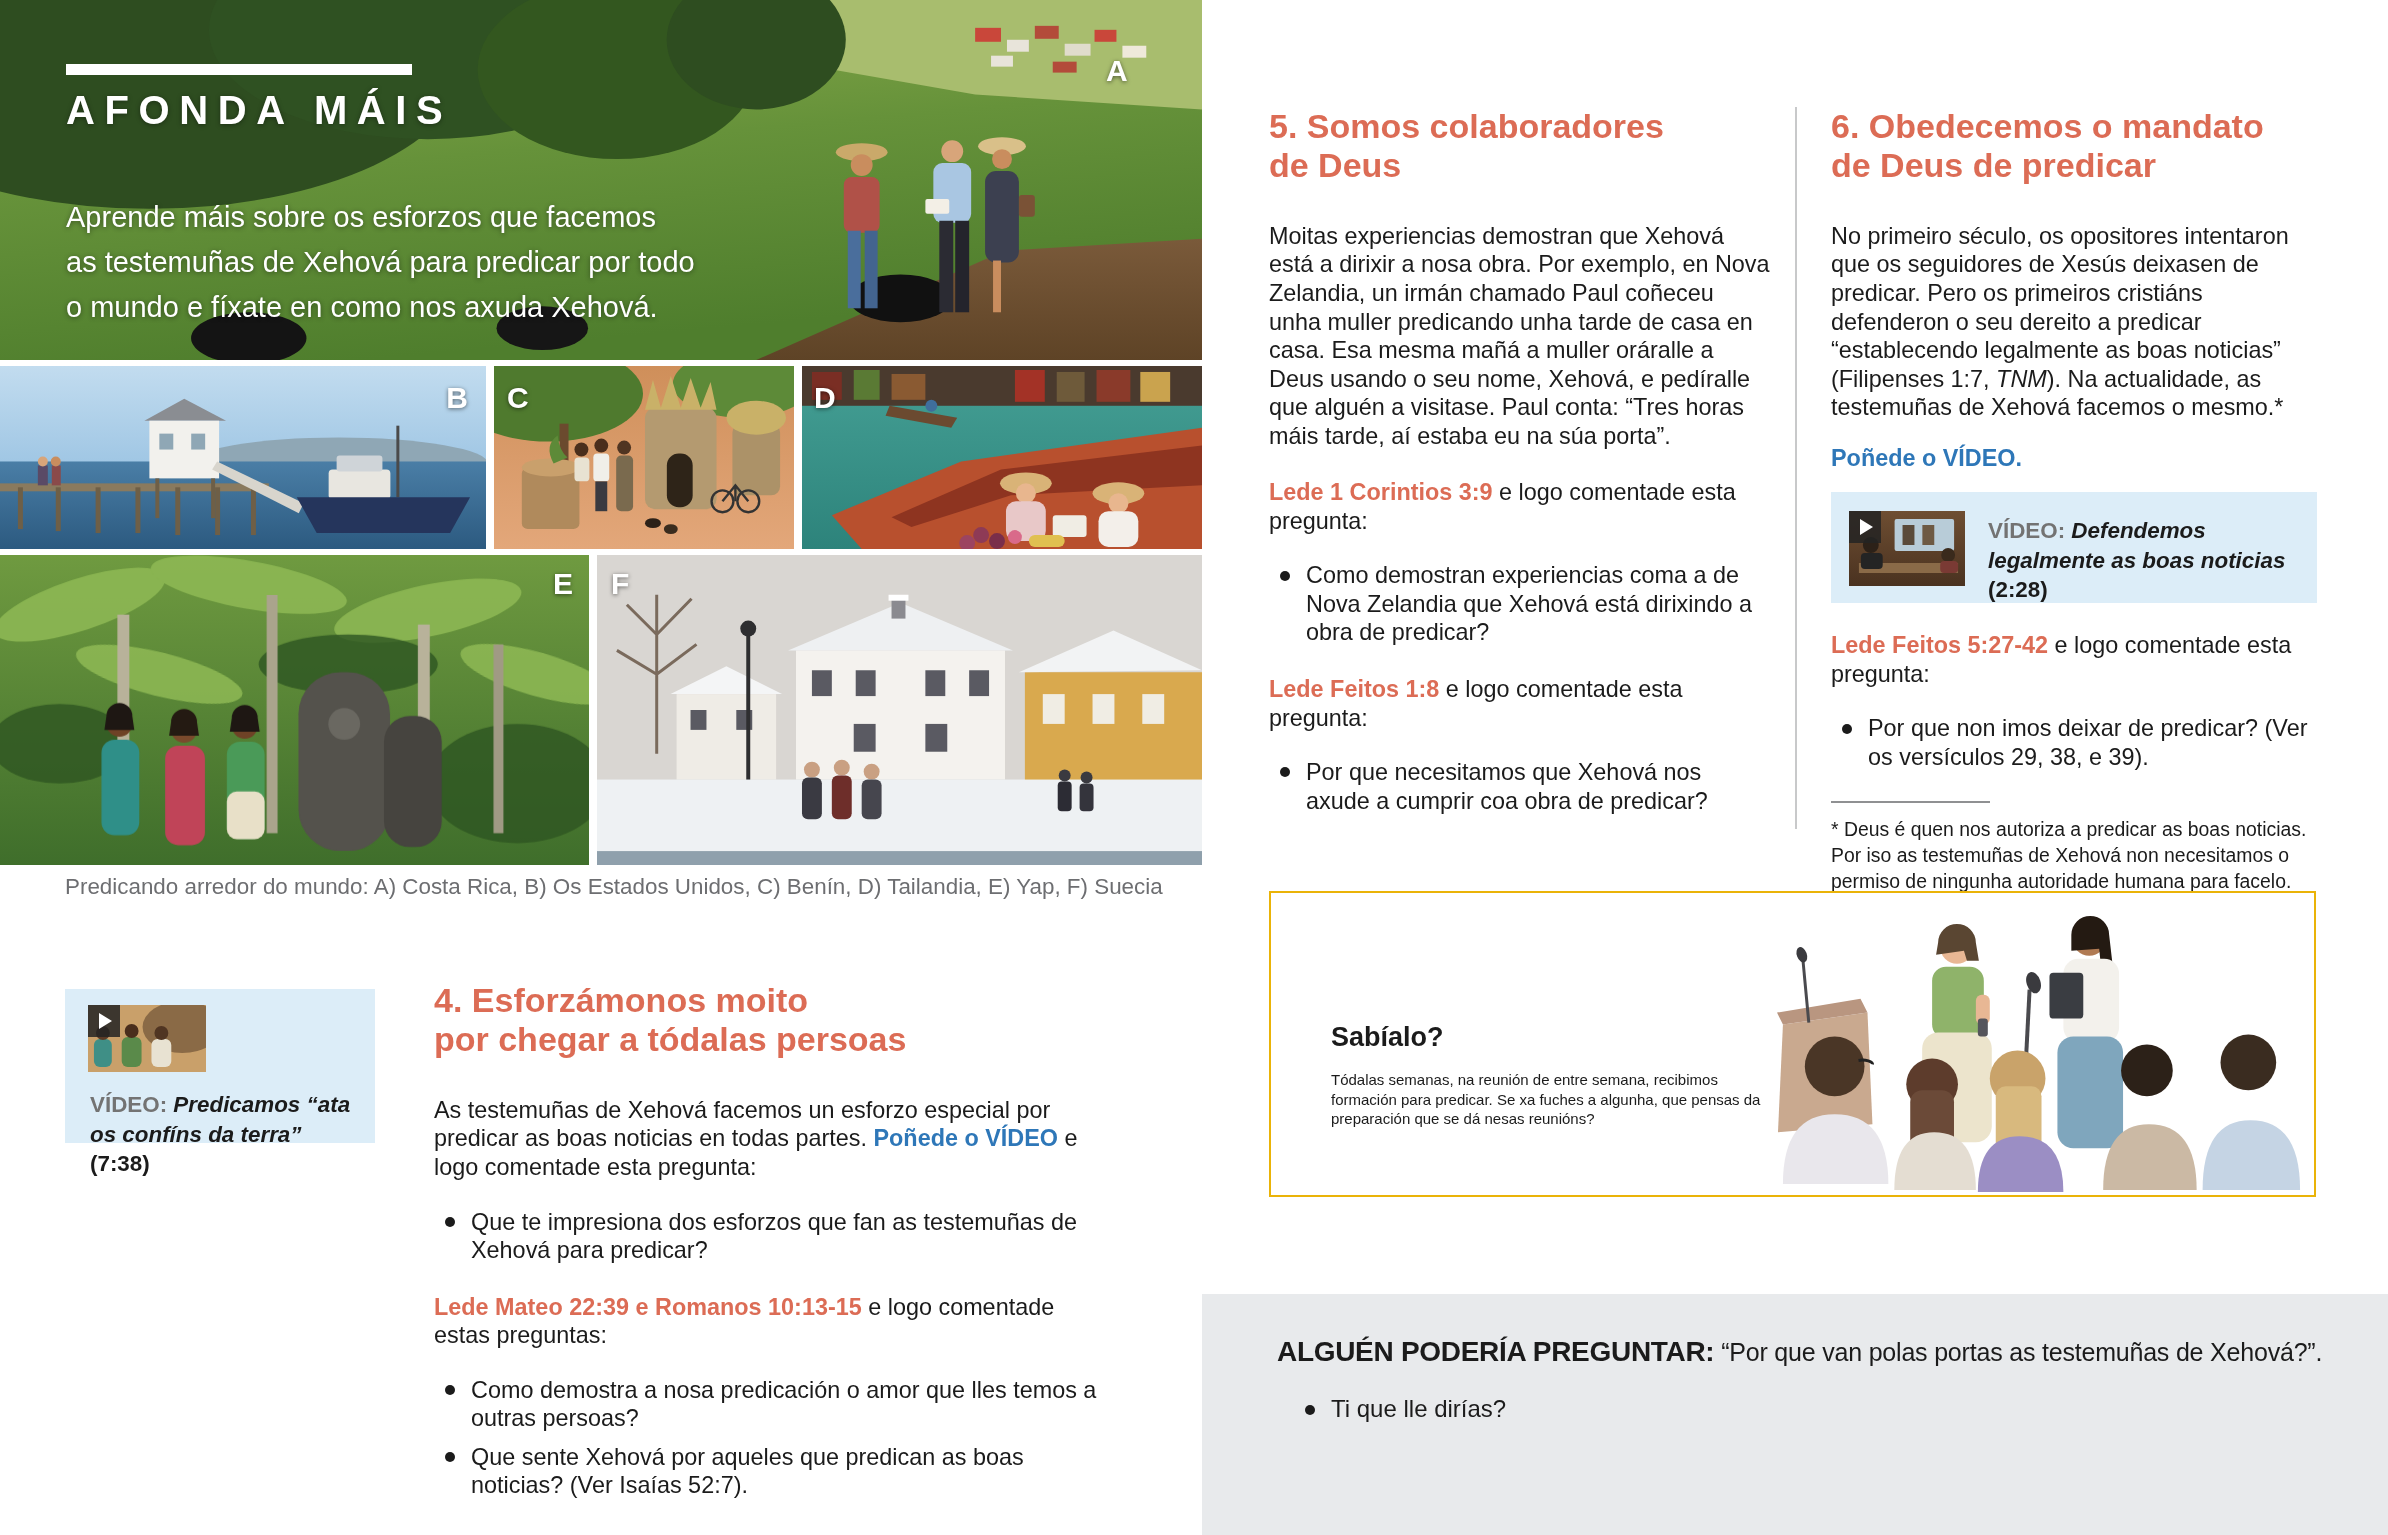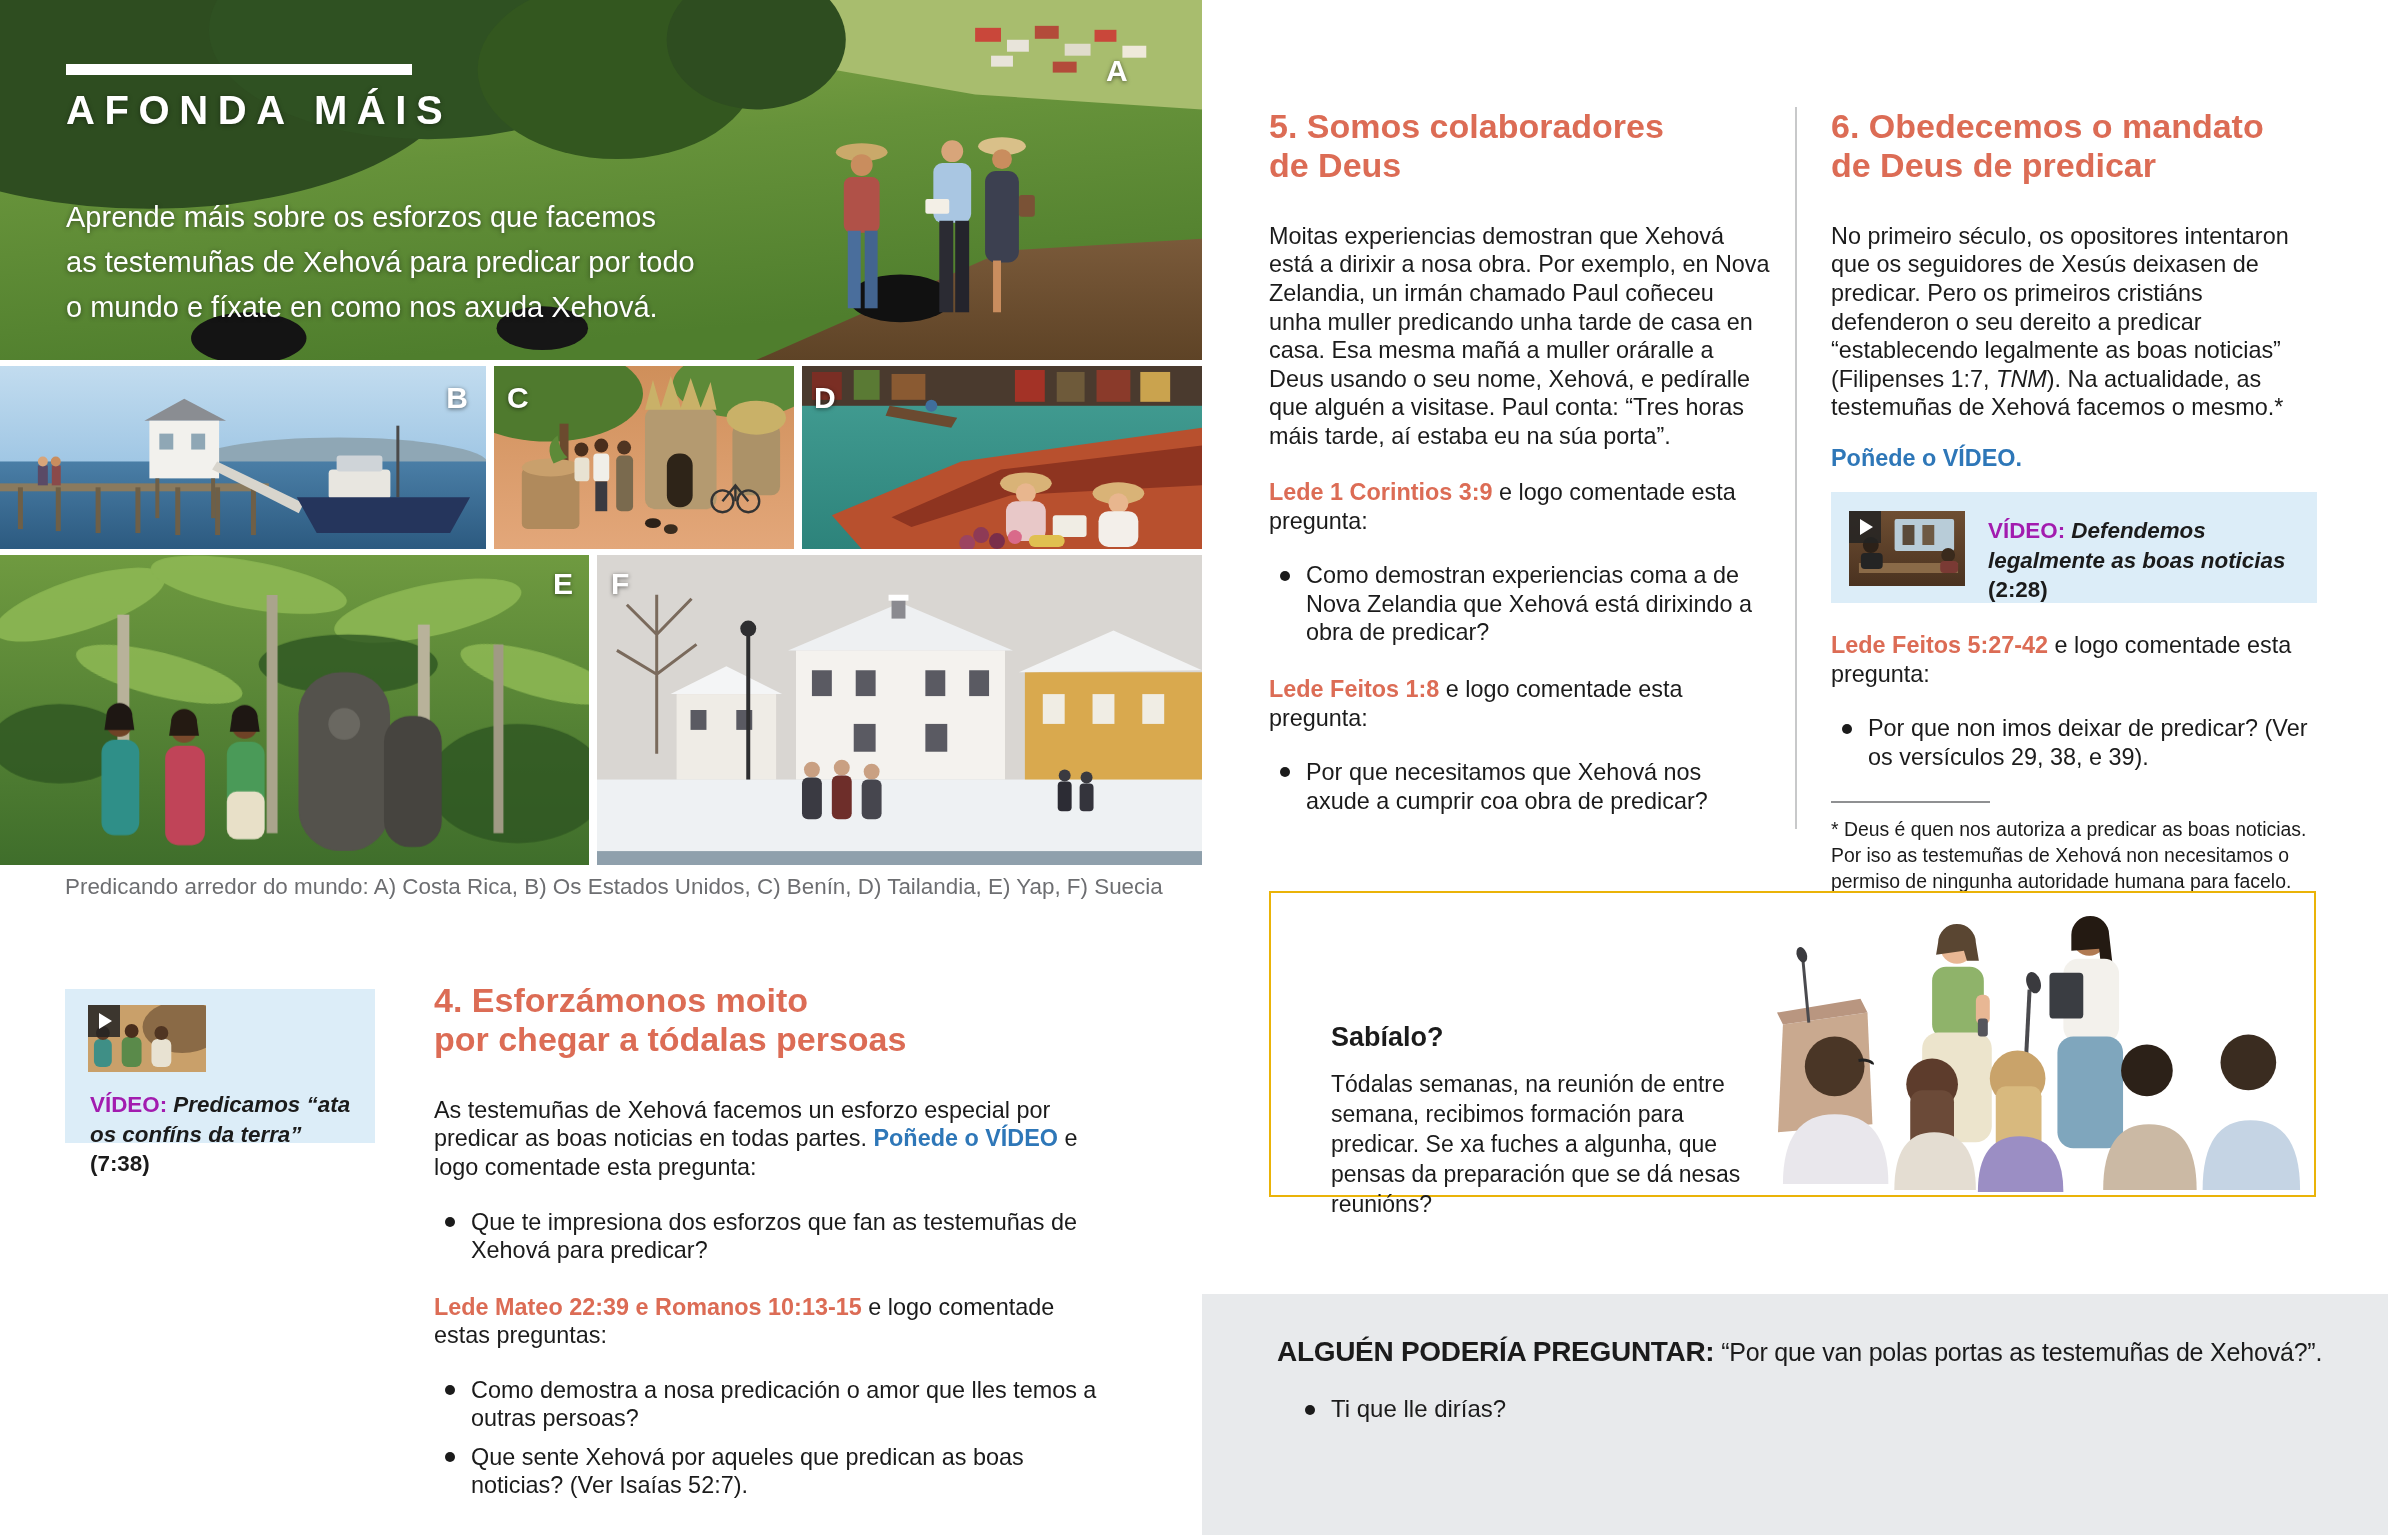--- a/index.html
+++ b/index.html
@@ -57,34 +57,34 @@
   .thumb svg { display:block; width:100%; height:100%; }
   .play {
     position:absolute; left:0; top:0; width:32px; height:32px;
     background:rgba(35,35,35,.85);
   }
   .play::after {
     content:""; position:absolute; left:11px; top:8px;
     border-left:13px solid #ffffff; border-top:8px solid transparent; border-bottom:8px solid transparent;
   }
   .vcap { font-size:22.4px; font-weight:bold; line-height:1.32; cursor:pointer; }
-  .vcap .vl { color:#a21caf; }
+  .vcap .vl { color:#737373; }
   .vcap .vtitle { font-style:italic; }
 
   
   .fnrule { width:159px; height:2px; background:#8f9092; margin:30px 0 14px 0; }
   .fn { font-size:19.4px; line-height:1.33; }
 
   
   .know {
     position:absolute; left:1269px; top:891px; width:1047px; height:306px;
     border:2px solid #eab308; background:#ffffff;
   }
   .know-title { position:absolute; left:60px; top:129px; font-size:27px; font-weight:bold; }
-  .know-body  { position:absolute; left:60px; top:177px; width:443px; font-size:23px; line-height:1.3; }
+  .know-body  { position:absolute; left:60px; top:177px; width:443px; font-size:15px; line-height:1.3; }
   .know-art   { position:absolute; left:502px; top:2px; width:540px; height:299px; }
   .know-art svg { display:block; width:100%; height:100%; }
 
   
   .askband { position:absolute; left:1202px; top:1294px; width:1186px; height:242px; background:#e8eaec;padding-left:20px; }
   .askline { position:absolute; left:75px; top:42px; white-space:nowrap; }
   .asklabel { font-size:28px; font-weight:bold; letter-spacing:-0.3px; }
   .askquote { font-size:25px; letter-spacing:-0.2px; }
   .askbullet { position:absolute; left:95px; top:101px; list-style:none; }
   .askbullet li { position:relative; padding-left:34px; font-size:24px; }

